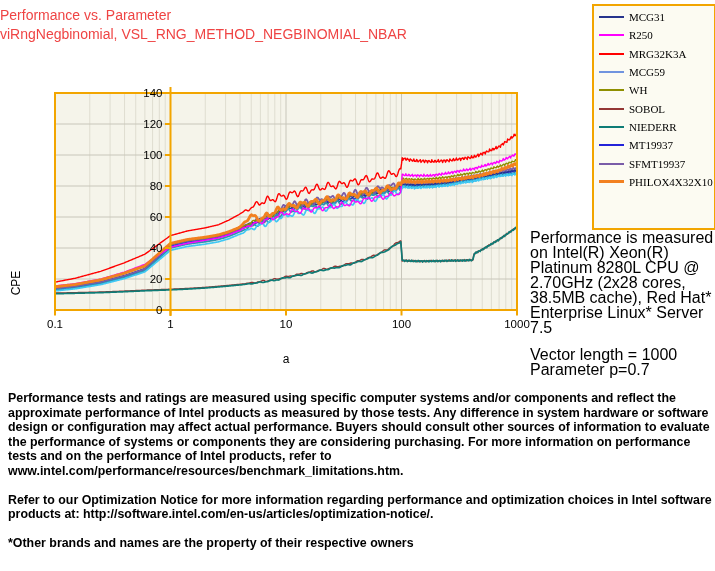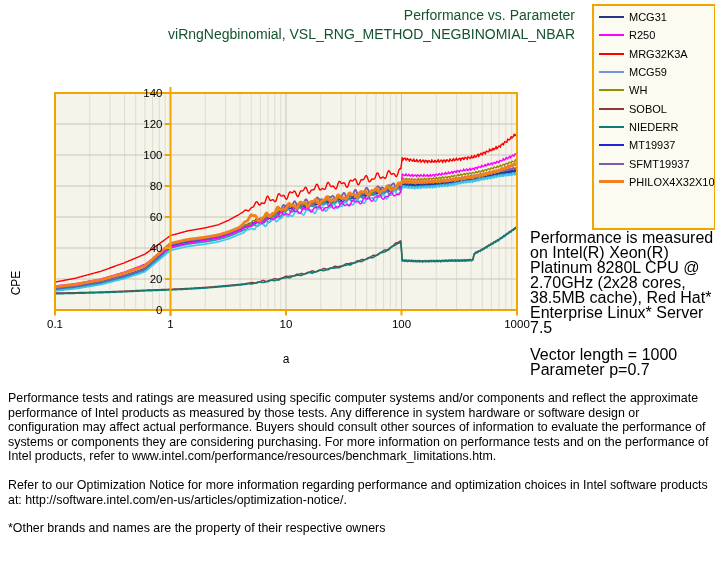--- a/index.html
+++ b/index.html
@@ -1,31 +1,31 @@
 <!DOCTYPE html>
 <html><head>
 <meta charset="utf-8">
 <style>
   html,body{margin:0;padding:0;background:#fff;}
   body{font-family:"Liberation Sans", sans-serif;color:#000;}
   #stage{position:relative;width:715px;height:571px;overflow:hidden;background:#fff;}
   #chart-svg{position:absolute;left:0;top:0;}
-  .title-block{position:absolute;left:0;top:6px;width:575px;text-align:right;
-    font-size:14px;line-height:19px;color:#14532d;}
+  .title-block{position:absolute;left:0;top:6px;width:575px;text-align:left;
+    font-size:14px;line-height:19px;color:#ef4444;}
   .legend-box{position:absolute;left:592px;top:4px;width:115px;height:220px;
     border:2px solid #F2A500;background:#FCFBF2;padding:2px 0 0 5px;box-sizing:content-box;}
   .legend-item{display:flex;align-items:center;height:18.3px;}
   .legend-swatch{display:inline-block;width:25px;margin-right:5px;flex:0 0 25px;}
   .legend-label{font-size:11px;white-space:nowrap;}
   .note-block{position:absolute;left:530px;top:230px;width:184px;
     font-size:16px;line-height:15px;}
   .note-vector{margin-top:12px;}
   .footer-block{position:absolute;left:8px;top:391px;width:704px;
     font-size:12.4px;line-height:14.6px;}
-  .footer-p{margin:0 0 0 0;}
+  .footer-p{margin:0 0 0 0;font-weight:bold;}
   .footer-p + .footer-p{margin-top:14px;}
 </style>
 </head>
 <body>
 
 <div id="stage">
 
   <svg id="chart-svg" width="715" height="571">
       <rect x="55" y="93" width="462" height="217" fill="#F5F4EA"></rect>
       <line x1="89.76896449918983" y1="93" x2="89.76896449918983" y2="310" stroke="#DFDDD0" stroke-width="1"></line>
@@ -113,21 +113,21 @@
       <text x="517" y="328" text-anchor="middle" font-size="11.5" fill="#000000" font-family="Liberation Sans, sans-serif">1000</text>
       <text x="286" y="363" text-anchor="middle" font-size="12" fill="#000000" font-family="Liberation Sans, sans-serif">a</text>
       <text x="20" y="283" text-anchor="middle" font-size="12" fill="#000000" transform="rotate(-90 20 283)" font-family="Liberation Sans, sans-serif">CPE</text>
     </svg>
 
   <div class="title-block">
     <div>Performance vs. Parameter</div>
     <div>viRngNegbinomial, VSL_RNG_METHOD_NEGBINOMIAL_NBAR</div>
   </div>
 
-  <div class="legend-box" id="legend" style="border-color: rgb(242, 165, 0); background: rgb(252, 251, 242);">
+  <div class="legend-box" id="legend" style="border-color: rgb(242, 165, 0); background: rgb(252, 251, 242); font-family: Liberation Serif, serif;">
       <div class="legend-item">
         <span class="legend-swatch" style="background: rgb(38, 52, 140); height: 2px;"></span>
         <span class="legend-label">MCG31</span>
       </div>
       <div class="legend-item">
         <span class="legend-swatch" style="background: rgb(255, 0, 255); height: 2px;"></span>
         <span class="legend-label">R250</span>
       </div>
       <div class="legend-item">
         <span class="legend-swatch" style="background: rgb(255, 0, 0); height: 2px;"></span>

